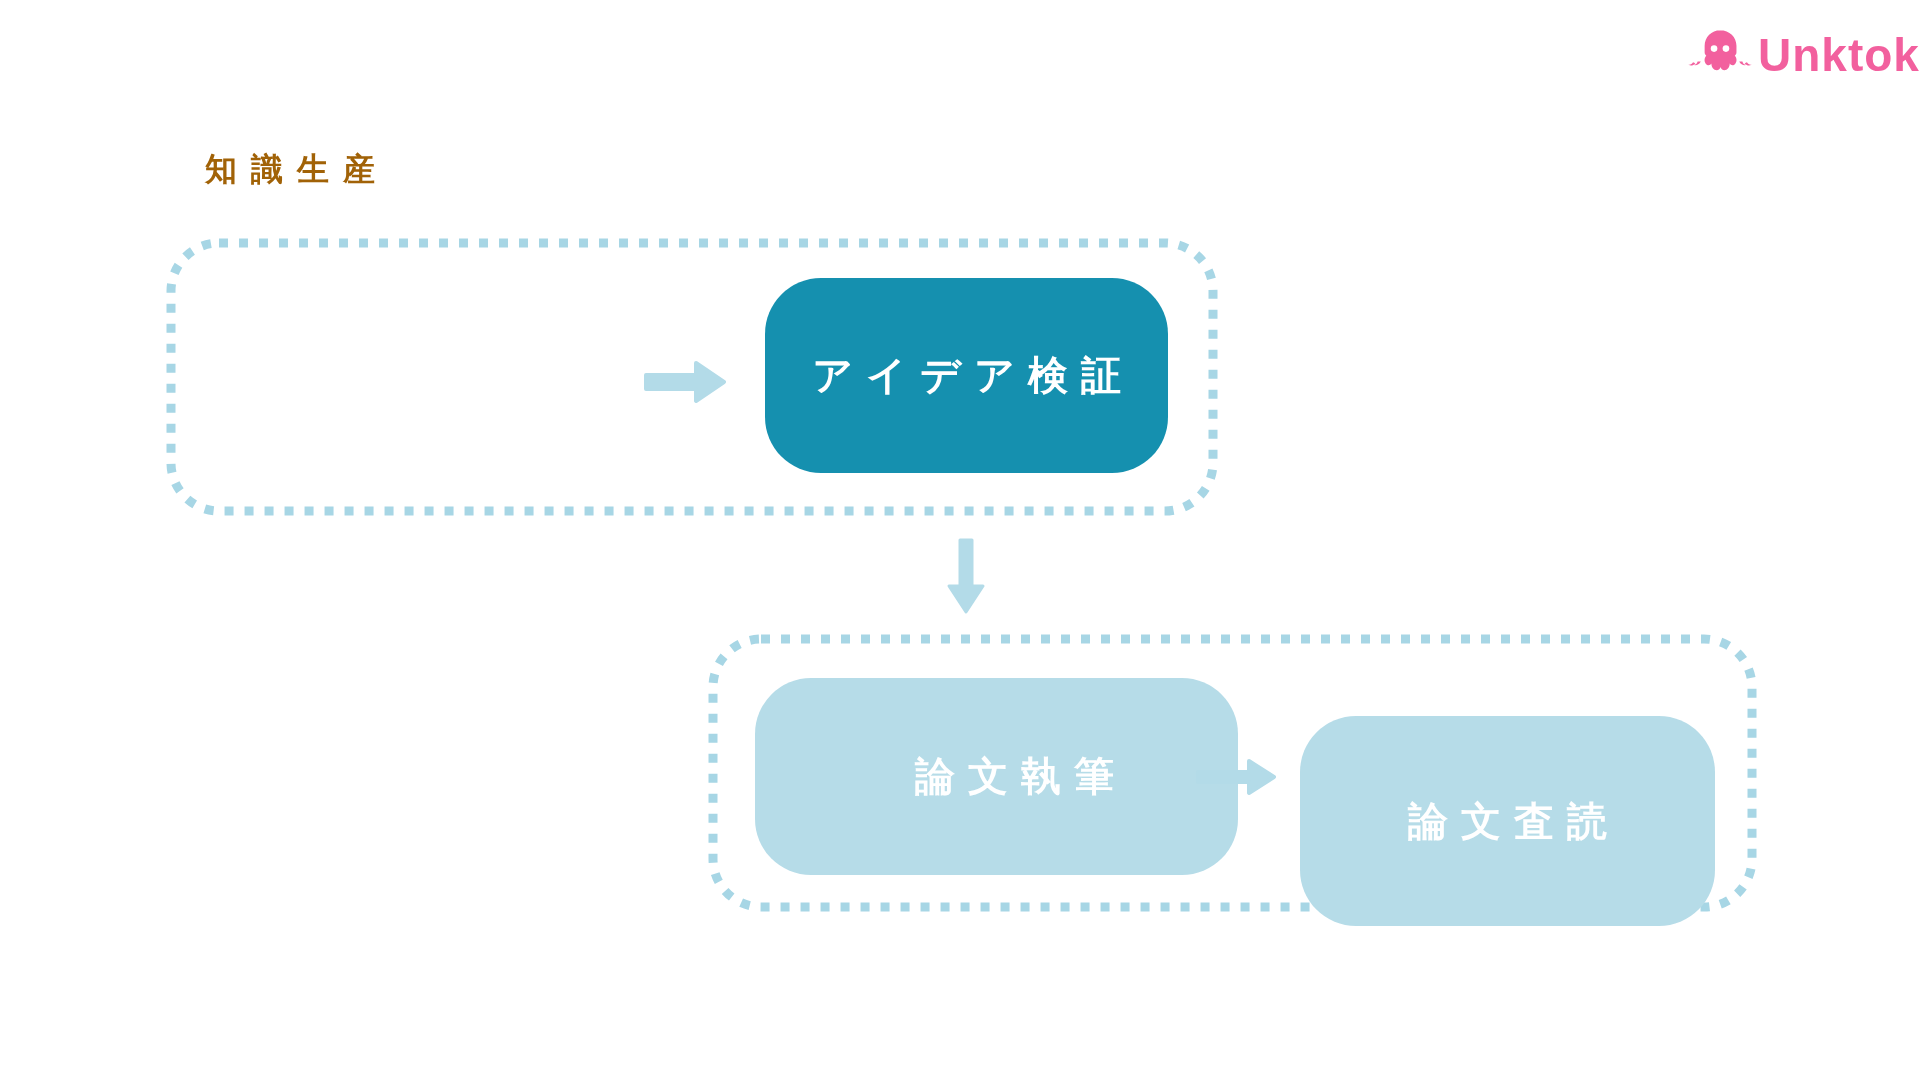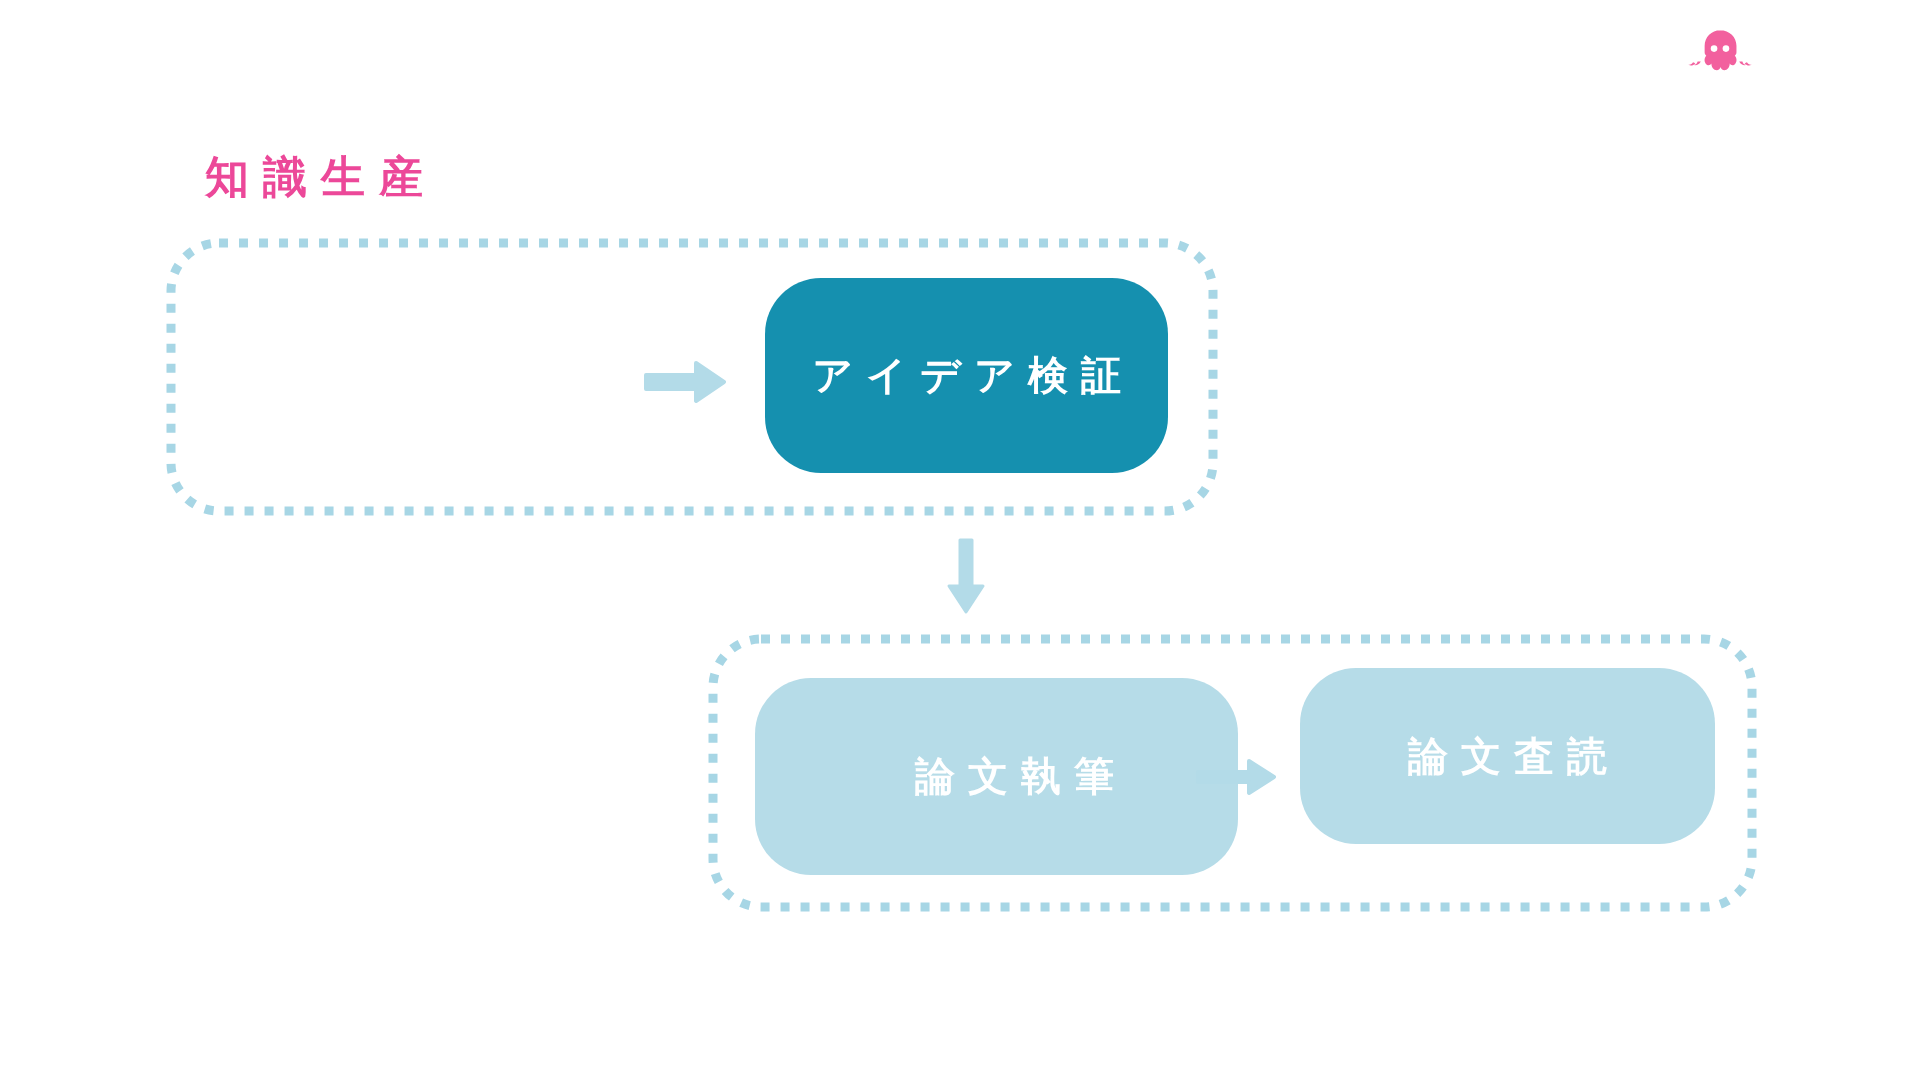--- a/index.html
+++ b/index.html
@@ -3,23 +3,23 @@
 <meta charset="utf-8">
 <style>
   html,body{margin:0;padding:0;background:#ffffff;}
   #canvas{
     position:relative;width:1920px;height:1080px;background:#ffffff;
     overflow:hidden;font-family:"Liberation Sans",sans-serif;
   }
   .group-border{position:absolute;}
   .group-label{
     position:absolute;
-    color:#ec4899;
+    color:#a16207;
     font-family:"DejaVu Serif","Liberation Serif",serif;
-    font-size:44px;font-weight:600;letter-spacing:14px;white-space:nowrap;
+    font-size:32px;font-weight:600;letter-spacing:14px;white-space:nowrap;
   }
   .node{
     position:absolute;border-radius:56px;
     display:flex;align-items:center;justify-content:center;
     color:#ffffff;font-size:40px;font-weight:600;letter-spacing:13px;
     white-space:nowrap;text-indent:13px;
   }
   .node.light{background:#b6dce8;}
   .node.dark{background:#1590af;}
   .arrow{position:absolute;}
@@ -61,21 +61,21 @@
   </svg>
 
   <div class="node light" style="left:755px;top:678px;width:447px;height:197px;padding-left:36px;">
     <span>論文執筆</span>
   </div>
 
   <svg class="arrow" style="left:1196px;top:756px;" width="80" height="42">
     <polygon points="2,16 53,16 53,5 78,21 53,37 53,26 2,26" fill="#b3dbe8" stroke="#b3dbe8" stroke-width="4" stroke-linejoin="round"></polygon>
   </svg>
 
-  <div class="node light" style="left:1300px;top:668px;width:415px;height:176px;">
+  <div class="node light" style="left:1300px;top:716px;width:415px;height:210px;">
     <span>論文査読</span>
   </div>
 
   <div class="logo">
     <span style="display:inline-flex;">
       <svg width="64" height="58" viewBox="0 0 70 62">
         <g fill="#f2609e">
           <path d="M35,4 c10.5,0 18,7.6 18,17 v7
                    c0,1.8 -0.8,3 -1.8,3.8
                    c2.8,2.6 2.4,7.8 -0.6,9.8 c-1.8,1.2 -3.8,0.6 -5,-1.2
@@ -85,15 +85,16 @@
                    c-1,-0.8 -1.8,-2 -1.8,-3.8 v-7 c0,-9.4 7.5,-17 17,-17 z"></path>
           <path d="M14,38 c-2,4 -6,5 -8.5,3.5 c2.5,0.5 4.5,-1 5,-3.5 z"></path>
           <path d="M8,40 c-2.5,3 -5.5,3 -7.5,1.5 c2,0.3 4,-0.5 5,-2.5 z"></path>
           <path d="M56,38 c2,4 6,5 8.5,3.5 c-2.5,0.5 -4.5,-1 -5,-3.5 z"></path>
           <path d="M62,40 c2.5,3 5.5,3 7.5,1.5 c-2,0.3 -4,-0.5 -5,-2.5 z"></path>
         </g>
         <circle cx="28.5" cy="24" r="3.6" fill="#ffffff"></circle>
         <circle cx="41.5" cy="24" r="3.6" fill="#ffffff"></circle>
       </svg>
     </span>
+    <span class="logo-text">Unktok</span>
   </div>
 
 </div>
 
 </body></html>

